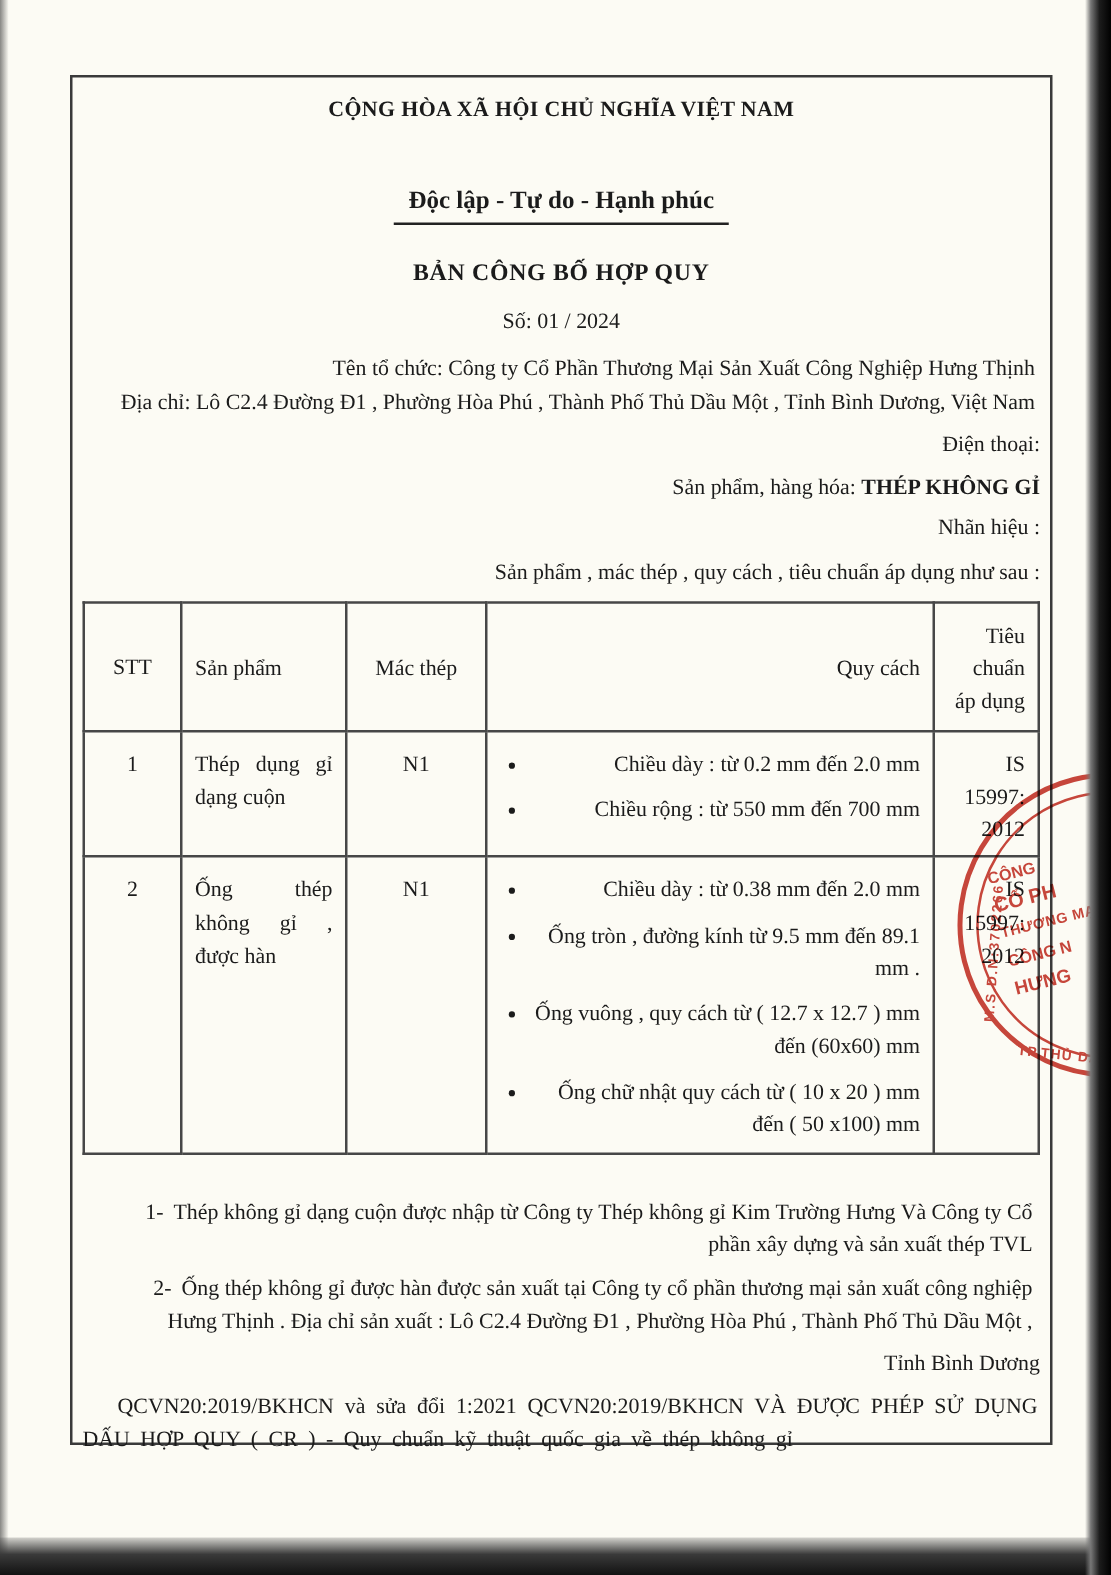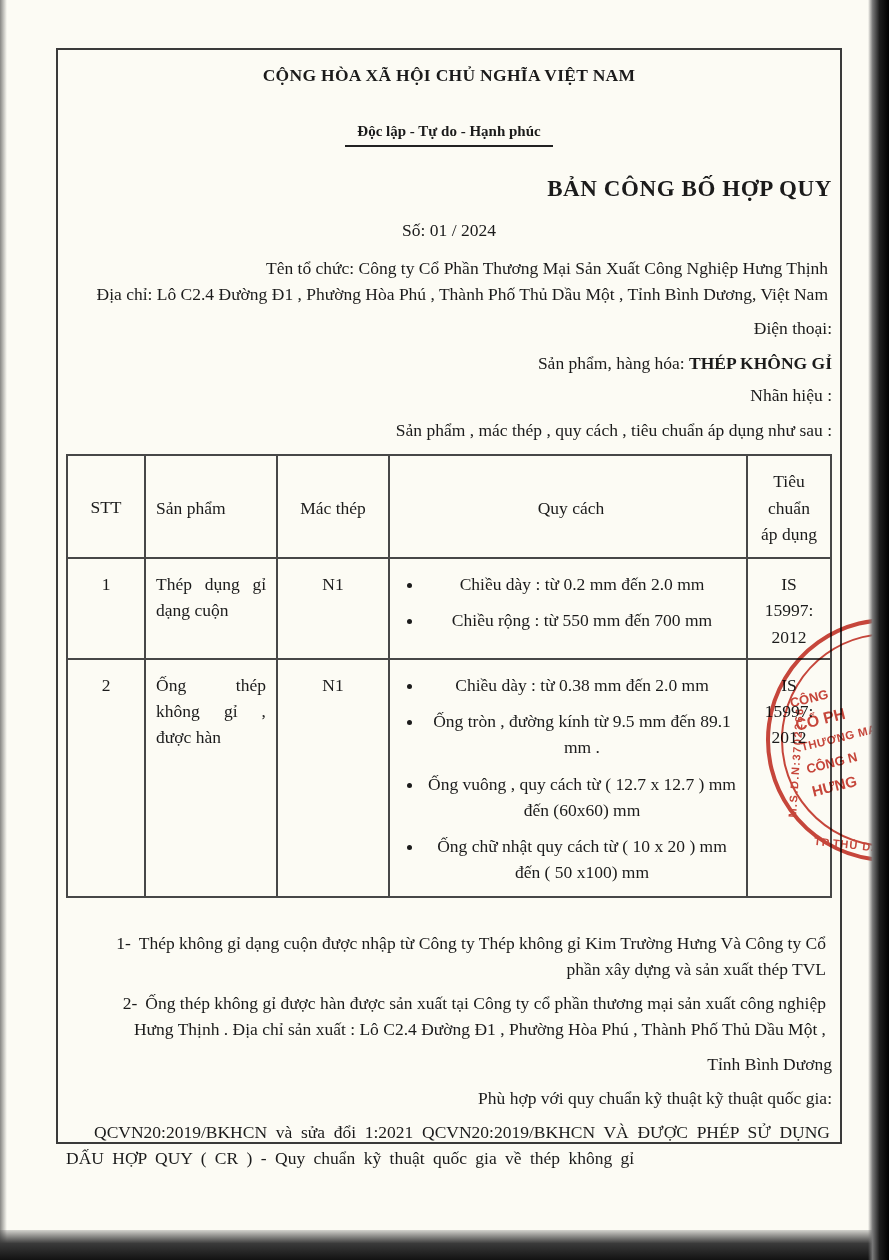--- a/index.html
+++ b/index.html
@@ -28,38 +28,38 @@
     z-index:9;
   }
   .edge-left {
     position:absolute; top:0; left:0; width:7px; height:100%;
     background:linear-gradient(to right, rgba(40,40,40,0.55), rgba(0,0,0,0));
     z-index:8;
   }
 
   
   .frame {
-    position:absolute; left:56px; top:48px;
+    position:absolute; left:56px; top:60px;
     width:786px; height:1096px;
     border:2px solid #3a3a3a;
     padding:12px 8px 0 8px;
     box-sizing:border-box;
     z-index:1;
     font-size:17.5px;
     line-height:1.5;
     font-family:Liberation Serif, serif;
   }
 
   .nat-header { text-align:center; }
   .nat-line1 { font-size:17.5px; font-weight:bold; letter-spacing:0.3px; }
   .nat-line2 {
-    display:inline-block; font-size:15px; font-weight:bold;
-    border-bottom:2px solid #222; padding:2px 12px 3px; margin-top:3px;
-  }
-  .doc-title { text-align:right; font-size:23px; font-weight:bold; letter-spacing:0.6px; margin-top:25px; }
+    display:inline-block; font-size:20px; font-weight:bold;
+    border-bottom:2px solid #222; padding:2px 12px 3px; margin-top:16px;
+  }
+  .doc-title { text-align:center; font-size:19px; font-weight:bold; letter-spacing:0.6px; margin-top:25px; }
   .doc-number { text-align:center; font-size:17.5px; margin-top:10px; }
 
   p { margin:0;text-align:right; }
   .info-block { margin-top:12px; }
   .p-org, .p-addr { margin-left:8px; margin-right:4px; }
   .p-phone { margin-left:8px; margin-top:8px; }
   .p-product { margin-left:30px; margin-top:8px; }
   .p-product b { font-weight:bold; }
   .p-brand { margin-top:6px; }
   .p-intro { margin-left:18px; margin-top:9px; }
@@ -67,21 +67,21 @@
   table.spec {
     border-collapse:collapse;
     width:100%;
     margin-top:11px;
     font-size:17.5px;
   }
   table.spec th, table.spec td {
     border:2px solid #474747;
     padding:8px 10px;
     vertical-align:top;
-    text-align:center;
+    text-align:right;
     font-weight:normal;
   }
   table.spec th { padding-top:10px; padding-bottom:10px; vertical-align:middle; }
   .c-stt { width:56px; text-align:center !important; }
   .c-sp  { width:110px; text-align:justify !important; padding-top:12px !important; }
   .c-mt  { width:90px; text-align:center !important; padding-top:12px !important; }
   .c-qc  { width:330px; padding-top:12px !important; }
   .c-tc  { padding-top:12px !important; }
   td.c-stt { padding-top:12px !important; }
 
@@ -196,21 +196,20 @@
         </tr>
       </tbody>
     </table>
 
     <div class="notes">
       <p class="note"><span class="note-num">1-</span><span>Thép không gỉ dạng cuộn được nhập từ Công ty Thép không gỉ Kim Trường Hưng Và Công ty Cổ phần xây dựng và sản xuất thép TVL</span></p>
       <p class="note"><span class="note-num">2-</span><span>Ống thép không gỉ được hàn được sản xuất tại Công ty cổ phần thương mại sản xuất công nghiệp Hưng Thịnh . Địa chỉ sản xuất : Lô C2.4 Đường Đ1 , Phường Hòa Phú , Thành Phố Thủ Dầu Một ,</span></p>
     </div>
 
     <p class="p-province">Tỉnh Bình Dương</p>
-    <p class="p-conform">Phù hợp với quy chuẩn kỹ thuật kỹ thuật quốc gia:</p>
     <p class="p-final">QCVN20:2019/BKHCN và sửa đổi 1:2021 QCVN20:2019/BKHCN VÀ ĐƯỢC PHÉP SỬ DỤNG DẤU HỢP QUY ( CR ) -  Quy chuẩn kỹ thuật quốc gia về thép không gỉ</p>
 
   </div>
 
   <div class="stamp">
     <div class="ring-outer"></div>
     <div class="ring-inner"></div>
     <div class="stamp-lines">
       <div class="s1">CÔNG</div>
       <div class="s2">CỔ PH</div>

